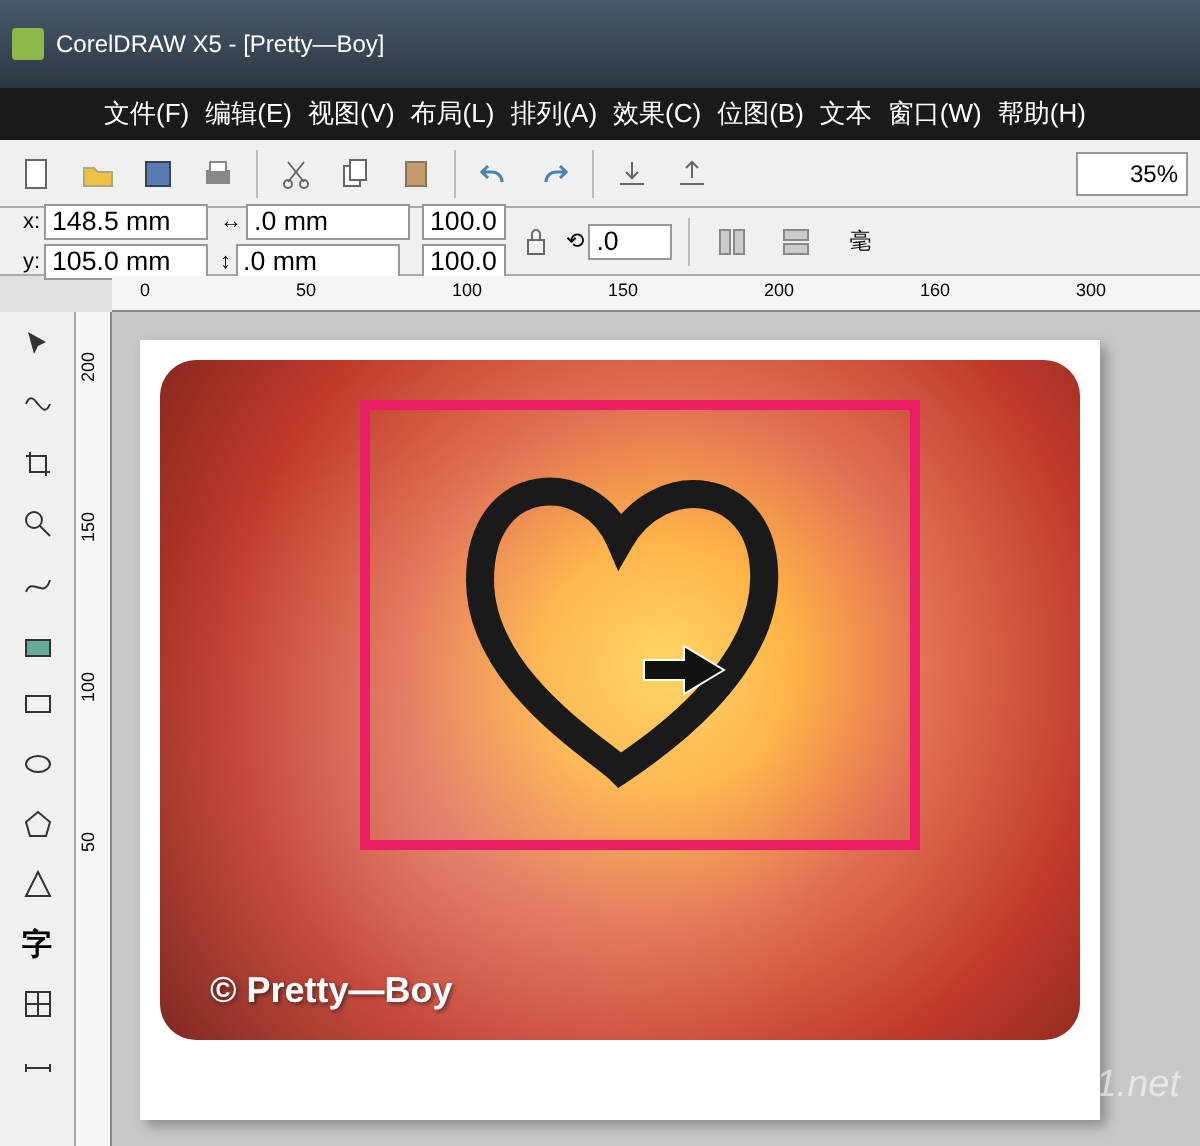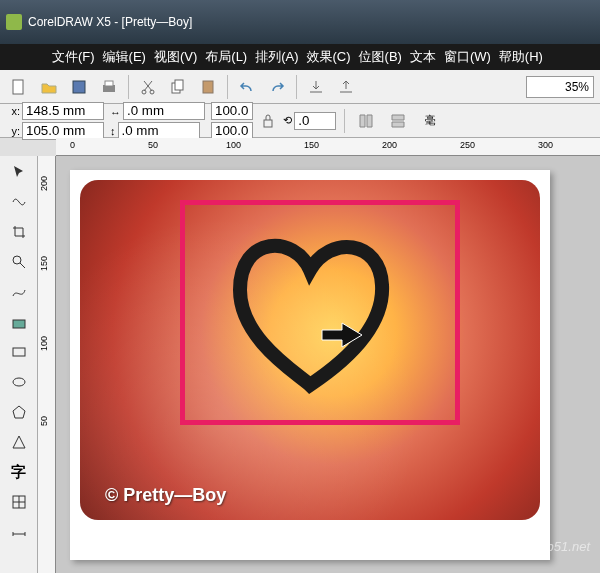--- a/index.html
+++ b/index.html
@@ -4,21 +4,21 @@
 <style>
 * { margin: 0; padding: 0; box-sizing: border-box; font-family: "Microsoft YaHei", sans-serif; }
 body { width: 600px; height: 573px; background: #e0e0e0; overflow: hidden; font-size: 12px; }
 .titlebar { height: 44px; background: linear-gradient(#4a5a6a, #2a3844); color: #fff; display: flex; align-items: center; padding: 0 6px; gap: 6px; }
 .titlebar .icon { width: 16px; height: 16px; background: #8fb84a; border-radius: 2px; }
 .menubar { background: #1a1a1a; color: #fff; padding: 4px 52px; display: flex; flex-wrap: wrap; gap: 8px; font-size: 13px; }
 .toolbar { height: 34px; background: #f0f0f0; border-bottom: 1px solid #aaa; display: flex; align-items: center; padding: 0 6px; gap: 4px; }
 .tbtn { width: 26px; height: 26px; display: flex; align-items: center; justify-content: center; border: 1px solid transparent; }
 .sep { width: 1px; height: 24px; background: #bbb; margin: 0 2px; }
 .spacer { flex: 1; }
-.zoom-box { width: 68px; height: 22px; border: 1px solid #999; background: #fff; padding: 2px 4px; display: flex; align-items: center; justify-content: flex-end; }
+.zoom-box { width: 56px; height: 22px; border: 1px solid #999; background: #fff; padding: 2px 4px; display: flex; align-items: center; justify-content: flex-end; }
 .propbar { height: 34px; background: #f0f0f0; border-bottom: 1px solid #aaa; display: flex; align-items: center; padding: 0 6px; gap: 6px; font-size: 11px; }
 .coord-label { width: 14px; text-align: right; }
 .coord-input { width: 82px; height: 18px; border: 1px solid #999; background: #fff; padding: 0 3px; }
 .propstack { display: flex; flex-direction: column; gap: 2px; }
 .lock-icon { width: 18px; height: 32px; display: flex; align-items: center; justify-content: center; }
 .ruler-h { height: 18px; background: #f5f5f5; border-bottom: 1px solid #888; position: relative; margin-left: 56px; font-size: 9px; }
 .ruler-h .ticklabel { position: absolute; top: 2px; font-size: 9px; }
 .workarea { display: flex; height: 420px; }
 .toolbox { width: 38px; background: #f0f0f0; border-right: 1px solid #aaa; display: flex; flex-direction: column; align-items: center; padding-top: 2px; gap: 2px; }
 .toolbox .tool { width: 30px; height: 28px; display: flex; align-items: center; justify-content: center; border: 1px solid transparent; }
@@ -27,21 +27,21 @@
 .canvas-wrap { flex: 1; background: #c8c8c8; overflow: hidden; position: relative; }
 .page { margin: 14px 14px; width: 480px; height: 390px; background: #fff; box-shadow: 3px 3px 6px rgba(0,0,0,.3); position: relative; }
 .flower { position: absolute; left: 10px; top: 10px; width: 460px; height: 340px; border-radius: 18px; background:
   radial-gradient(circle at 55% 45%, #ffd460 0%, #ffb347 20%, #e17055 42%, #c0392b 70%, #7b241c 100%);
   overflow: hidden; }
 .flower::after { content: ""; position: absolute; inset: 0; background: radial-gradient(circle at 30% 70%, rgba(255,255,255,.15), transparent 50%); }
 .redbox { position: absolute; left: 110px; top: 30px; width: 280px; height: 225px; border: 5px solid #e91e63; }
 .heart { position: absolute; left: 140px; top: 55px; width: 200px; height: 170px; }
 .arrow { position: absolute; left: 250px; top: 150px; }
 .credit { position: absolute; left: 25px; bottom: 14px; color: #fff; font-weight: bold; font-size: 18px; text-shadow: 1px 1px 2px rgba(0,0,0,.6); }
-.wm { position: absolute; right: 10px; bottom: 22px; color: rgba(255,255,255,.55); font-size: 13px; font-style: italic; }
+.wm { position: absolute; right: 10px; bottom: 22px; color: rgba(255,255,255,.55); font-size: 19px; font-style: italic; }
 svg { display: block; }
 </style>
 </head>
 <body>
 
 <div class="titlebar">
   <span class="icon"></span>
   <span>CorelDRAW X5 - [Pretty—Boy]</span>
 </div>
 
@@ -177,21 +177,21 @@
       <span style="font-size:11px">毫</span>
     </div>
 </div>
 
 <div class="ruler-h">
   <span class="ticklabel" style="left:14px">0</span>
   <span class="ticklabel" style="left:92px">50</span>
   <span class="ticklabel" style="left:170px">100</span>
   <span class="ticklabel" style="left:248px">150</span>
   <span class="ticklabel" style="left:326px">200</span>
-  <span class="ticklabel" style="left:404px">250</span>
+  <span class="ticklabel" style="left:404px">160</span>
   <span class="ticklabel" style="left:482px">300</span>
 </div>
 
 <div class="workarea">
   <div class="toolbox">
     <div class="tool">
         <svg width="16" height="16">
           <path d="M3 2l3 11 2-4 4-2z" fill="#333"></path>
         </svg>
       </div>

